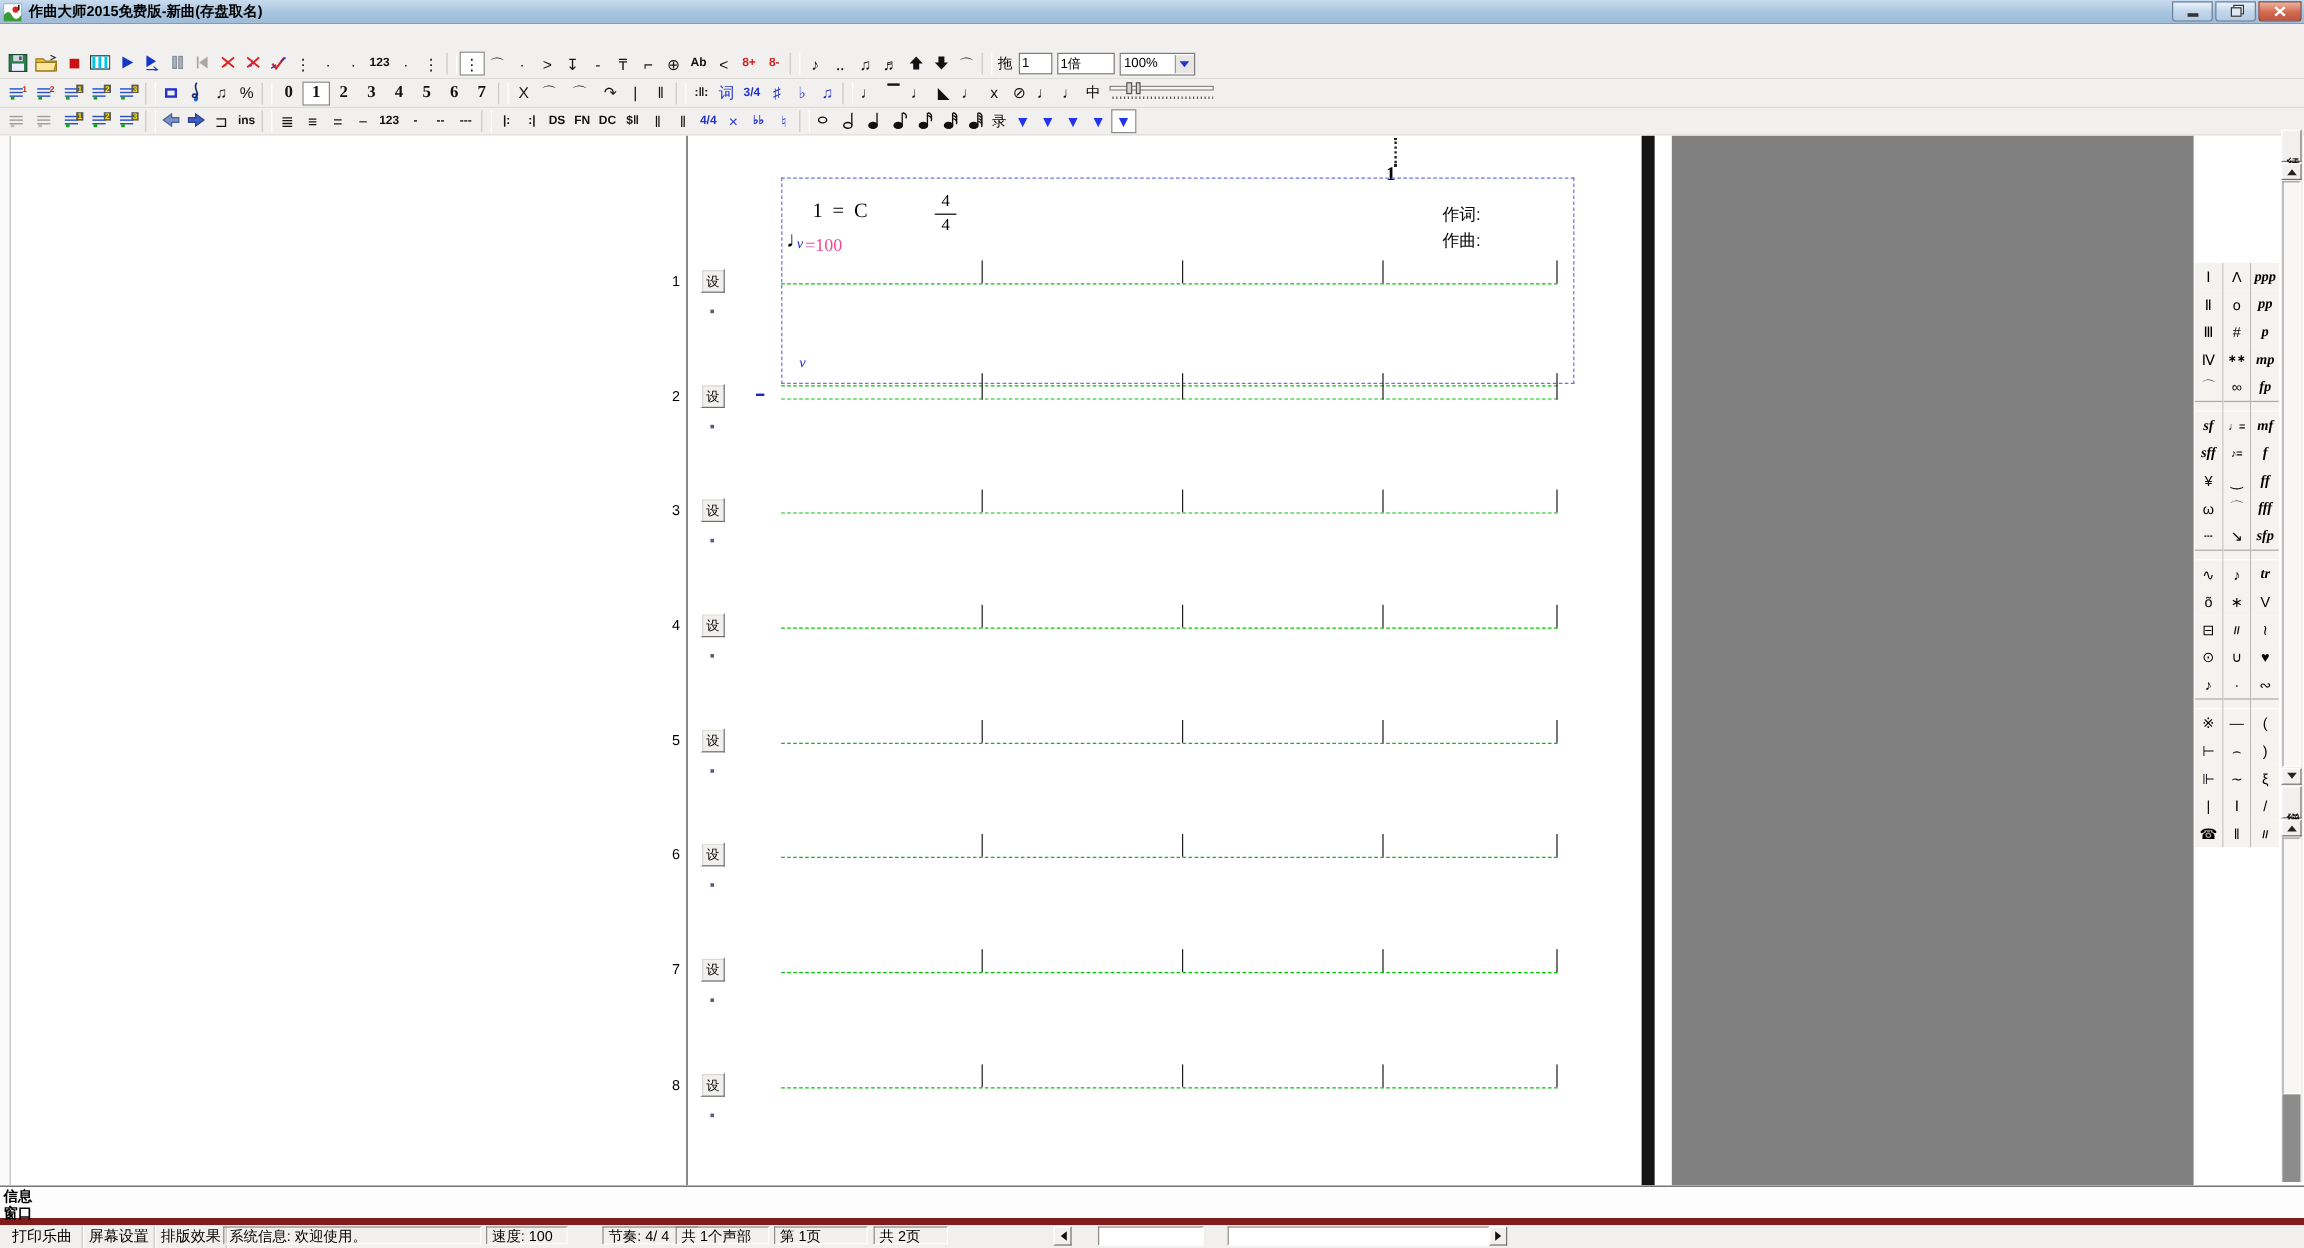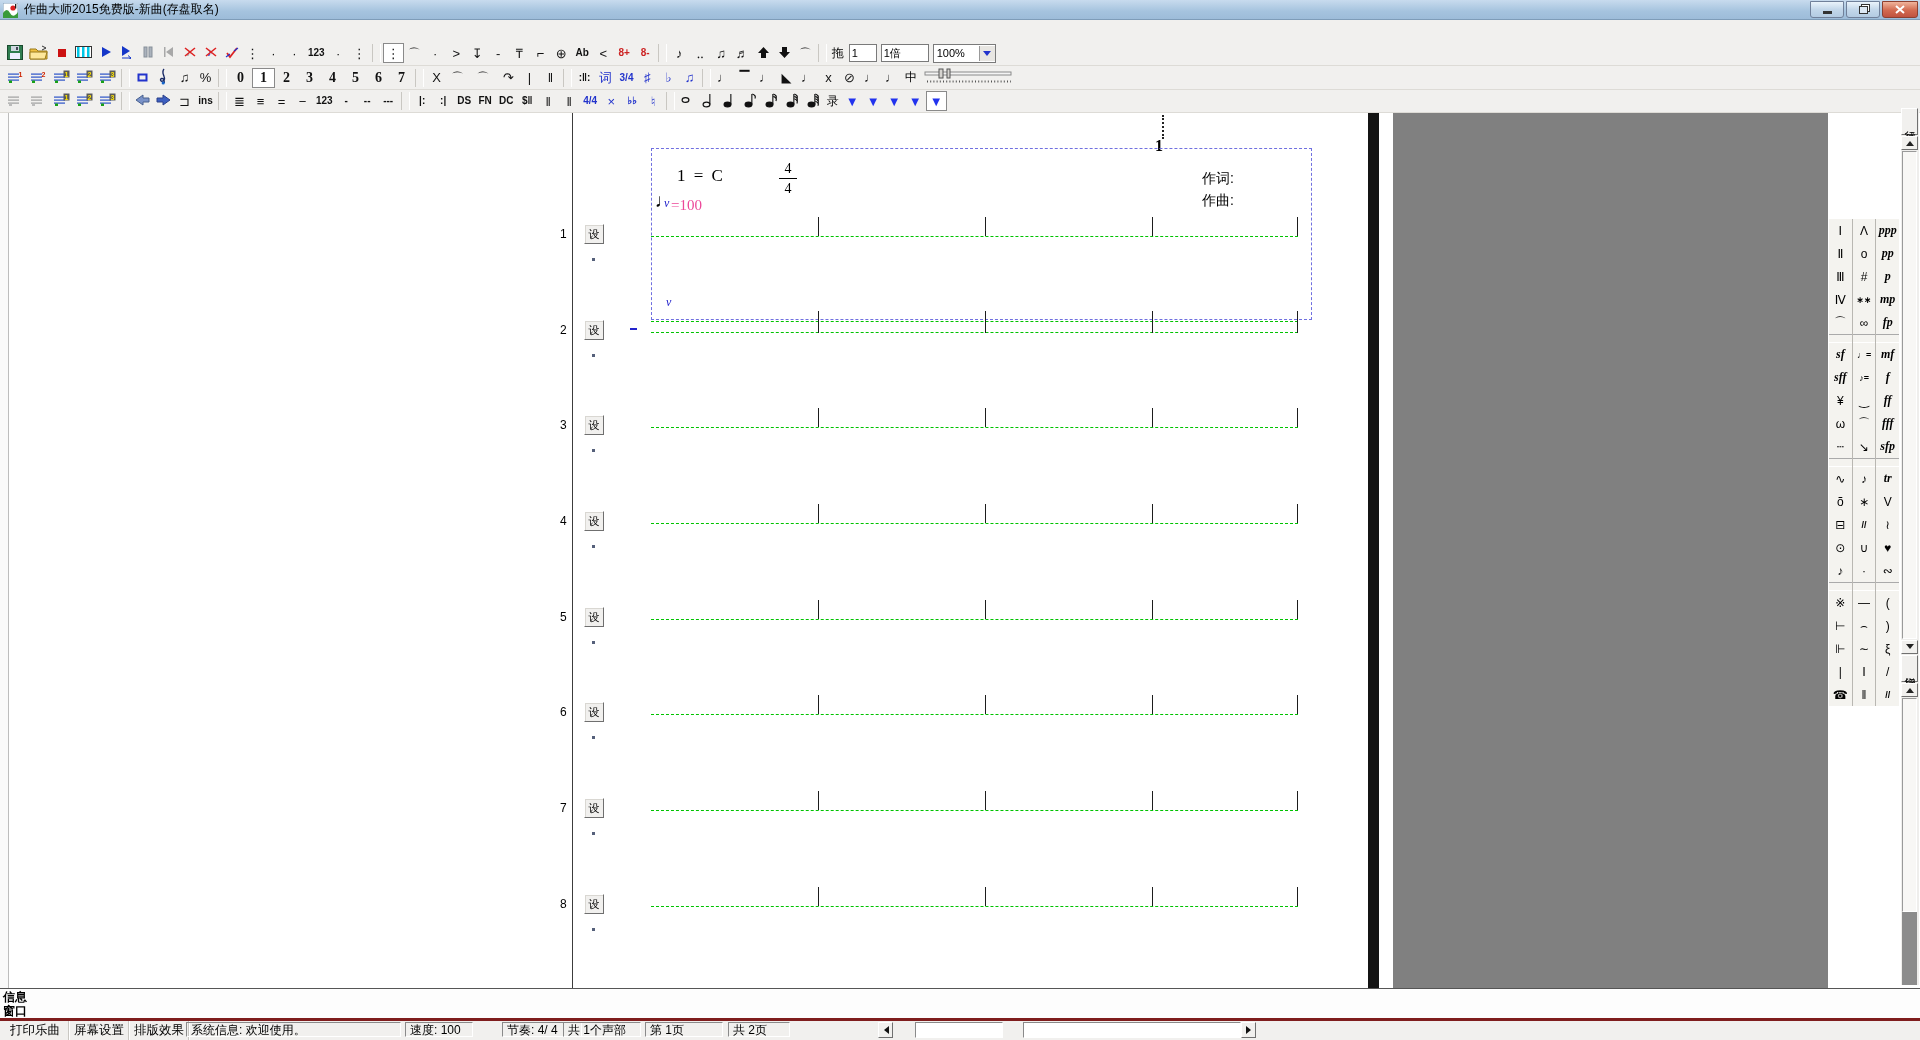--- a/index.html
+++ b/index.html
@@ -1,21 +1,21 @@
 <!DOCTYPE html>
 <html><head>
 <meta charset="utf-8">
 <style>
   html,body{margin:0;padding:0;background:#444;}
   .app{position:relative;width:1920px;height:1040px;background:#f1f0ee;overflow:hidden;
        font-family:"Liberation Sans","DejaVu Sans",sans-serif;-webkit-font-smoothing:none;}
   
   .titlebar{position:absolute;left:0;top:0;width:1920px;height:19px;
     background:linear-gradient(#c8dbee,#a5c3de 60%,#9dbcd9);border-bottom:1px solid #7e9cb8;
-    display:flex;align-items:center;font-size:12px;color:#000;}
+    display:flex;align-items:center;font-size:12px;color:#000;font-weight:bold;}
   .titlebar .appicon{margin:1px 6px 0 3px;width:15px;height:15px;}
   .winbtns{position:absolute;right:2px;top:1px;display:flex;gap:2px;}
   .winbtn{width:32px;height:15px;border:1px solid #70809a;border-radius:0 0 3px 3px;
     background:linear-gradient(#eaf3fb,#c3d7ea 50%,#b3cbe2);display:flex;align-items:center;justify-content:center;}
   .winbtn.close{width:34px;background:linear-gradient(#f0b49c,#d26a50 55%,#c05340);border-color:#8d4030;}
   .glyph-min{width:9px;height:3px;background:#333;margin-top:5px;}
   .glyph-restore{width:7px;height:6px;border:1px solid #333;box-shadow:2px -2px 0 -1px #fff,2px -2px 0 0 #333;background:#dce8f4;}
   
   .menubar{position:absolute;left:0;top:19px;width:1920px;height:22px;background:linear-gradient(#f7f6f4,#ecebe8);
     display:flex;align-items:center;font-size:12.5px;border-bottom:1px solid #e0deda;}
@@ -75,21 +75,21 @@
   .rsb{position:absolute;left:1901px;top:108px;width:18px;height:877px;background:#efeeec;}
   .rsb-btn{position:absolute;left:0;width:17px;background:#f1f0ee;border:1px solid;border-color:#fff #707070 #707070 #fff;
     display:flex;align-items:center;justify-content:center;box-sizing:border-box;}
   .rsb-btn .vtext{writing-mode:vertical-rl;text-orientation:upright;font-size:11px;line-height:11px;letter-spacing:0;}
   .rsb-track{position:absolute;left:1px;width:15px;background:#f8f7f5;border:1px solid;border-color:#9a9a9a #fff #fff #9a9a9a;box-sizing:border-box;}
   .rsb-thumb{position:absolute;left:1px;width:15px;background:#8c8c8c;}
   .tri-up{width:0;height:0;border:4px solid transparent;border-bottom:5px solid #222;margin-top:-3px;}
   .tri-dn{width:0;height:0;border:4px solid transparent;border-top:5px solid #222;margin-top:3px;}
   
   .infowin{position:absolute;left:0;top:988px;width:1920px;height:33px;background:#fdfdfd;
-    border-top:1px solid #555;border-bottom:3px solid #7f1d1d;box-sizing:border-box;}
+    border-top:1px solid #555;border-bottom:6px solid #7f1d1d;box-sizing:border-box;}
   .info-label{position:absolute;left:3px;top:1px;font-size:12px;line-height:14px;font-weight:bold;}
   .info-msg{position:absolute;left:40px;top:3px;font-size:12.5px;font-weight:bold;color:#000;}
   
   .statusbar{position:absolute;left:0;top:1021px;width:1920px;height:19px;background:#f1f0ee;font-size:12px;}
   .sb-tab{position:absolute;top:0;height:30px;line-height:18px;text-align:center;border-right:1px solid #c9c7c2;
     box-shadow:1px 0 0 #fff;font-size:12.5px;}
   .sb-field{position:absolute;top:1px;height:15px;line-height:15px;font-weight:normal;padding-left:4px;
     border:1px solid;border-color:#8a8a8a #fff #fff #8a8a8a;box-sizing:border-box;}
   .sb-btn{position:absolute;top:1px;width:15px;height:16px;background:#f1f0ee;border:1px solid;
     border-color:#fff #707070 #707070 #fff;display:flex;align-items:center;justify-content:center;box-sizing:border-box;}

